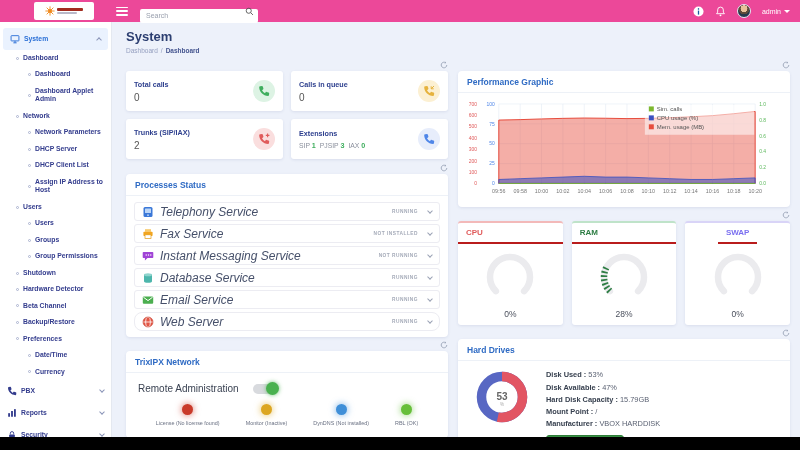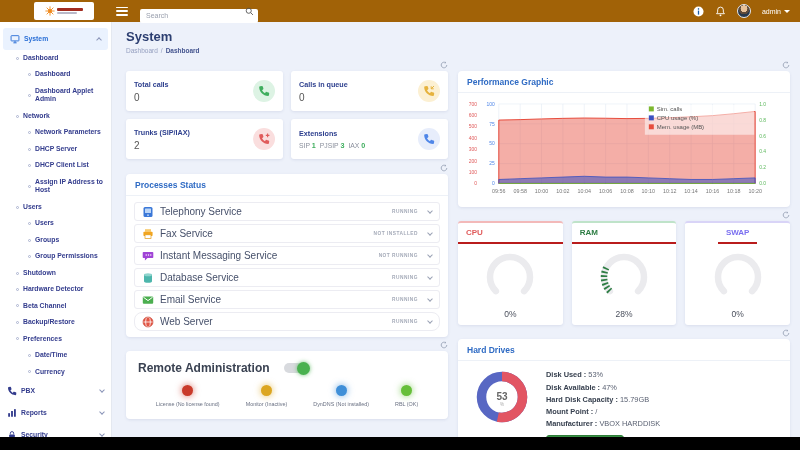--- a/index.html
+++ b/index.html
@@ -1,20 +1,20 @@
 <!DOCTYPE html>
 <html><head>
 <meta charset="utf-8">
 <style>
   html,body{margin:0;padding:0;}
   body{width:800px;height:450px;font-family:"Liberation Sans",sans-serif;background:#edf1fa;overflow:hidden;display:flex;flex-direction:column;}
   *{box-sizing:border-box;}
 
   
-  .topbar{height:22px;background:#a16207;display:flex;align-items:center;flex:0 0 22px;}
+  .topbar{height:22px;background:#ec4899;display:flex;align-items:center;flex:0 0 22px;}
   .logo{margin-left:34px;width:60px;height:18px;background:#fff;border-radius:2px;display:flex;align-items:center;justify-content:center;gap:2px;}
   .logo .burst{width:10px;height:10px;}
   .logo .ltxt{display:flex;flex-direction:column;gap:1px;}
   .logo .ltxt i{display:block;width:26px;height:3px;background:#a22c20;border-radius:1px;}
   .logo .ltxt i.sub{width:20px;height:2px;background:#b9b9c9;}
   .burger{margin-left:22px;width:12px;height:9px;display:flex;flex-direction:column;justify-content:space-between;cursor:pointer;}
   .burger i{height:1.6px;background:#fff;border-radius:1px;display:block;}
   .search{margin-left:12px;position:relative;width:118px;height:14px;}
   .search input{width:100%;height:100%;border:none;border-radius:2px;font-size:7px;padding:0 16px 0 6px;color:#444;outline:none;font-family:"Liberation Sans",sans-serif;}
   .search input::placeholder{color:#9aa0ae;}
@@ -66,28 +66,28 @@
   .stat-card .sl{font-size:7.2px;font-weight:bold;color:#2d3f8e;margin-bottom:3px;}
   .stat-card .sv{font-size:10px;color:#555;}
   .stat-ic{width:22px;height:22px;border-radius:50%;display:flex;align-items:center;justify-content:center;position:relative;flex:0 0 22px;}
   .ext-parts{font-size:6.8px;color:#8a8f9c;display:flex;gap:4px;align-items:baseline;}
   .ext-parts b{color:#3fae5e;font-size:7.2px;}
 
   
   .proc-row{border:1px solid #ececf2;border-radius:3px;height:19px;display:flex;align-items:center;padding:0 7px;margin-bottom:3px;cursor:pointer;background:#fff;}
   .proc-row:last-child{margin-bottom:0;border-radius:8px;}
   .proc-ic{flex:0 0 12px;display:flex;margin-right:6px;}
-  .proc-name{font-size:10px;color:#46506a;}
+  .proc-name{font-size:12px;color:#46506a;font-style:italic;}
   .proc-right{margin-left:auto;display:flex;align-items:center;gap:10px;}
   .proc-status{font-size:4.8px;font-weight:bold;letter-spacing:.5px;color:#a4aab8;}
   .proc-chev{width:4px;height:4px;border-right:1.2px solid #9aa2b5;border-bottom:1.2px solid #9aa2b5;transform:rotate(45deg);margin-top:-2px;}
 
   
   .net-row{display:flex;align-items:center;gap:14px;padding:4px 4px 2px;}
-  .net-lbl{font-size:12px;font-weight:bold;color:#3a4252;}
+  .net-lbl{font-size:10px;font-weight:normal;color:#3a4252;}
   .toggle{width:24px;height:10px;background:#d8dade;border-radius:6px;position:relative;cursor:pointer;}
   .toggle .knob{position:absolute;right:-2px;top:-1.5px;width:13px;height:13px;border-radius:50%;background:#49b14f;box-shadow:0 0 4px rgba(73,177,79,.8);}
   .dots{display:flex;justify-content:center;gap:26px;padding:8px 4px 6px;}
   .dot-item{display:flex;flex-direction:column;align-items:center;gap:5px;}
   .dot{width:11px;height:11px;border-radius:50%;}
   .dot-lbl{font-size:5.4px;color:#6a7183;white-space:nowrap;}
 
   
   .gauges{display:flex;gap:9px;}
   .gauge-card{flex:1;background:#fff;border-radius:3px;box-shadow:0 1px 3px rgba(40,60,120,.10);border-top:2px solid #ccc;display:flex;flex-direction:column;}
@@ -451,20 +451,21 @@
 
         <div class="sect-tools" style="margin-top:3px;">
             <span class="refresh">
               <svg width="8" height="8" viewBox="0 0 12 12" fill="none" stroke="#97a1b5" stroke-width="1.3">
                 <path d="M10.2,6 A4.2,4.2 0 1 1 8.6,2.7"></path>
                 <path d="M8.2,0.8 L8.9,3 L6.7,3.6" fill="#97a1b5" stroke="none"></path>
               </svg>
             </span>
           </div>
         <div class="panel">
+          <div class="panel-h">TrixIPX Network</div>
           <div class="panel-b">
             <div class="net-row">
               <span class="net-lbl">Remote Administration</span>
               <span class="toggle">
                   <span class="knob"></span>
                 </span>
             </div>
             <div class="dots" id="dots">
                 <div class="dot-item">
                   <span class="dot" style="background:#c93a2a;box-shadow:0 0 6px 1px #c93a2a88"></span>

